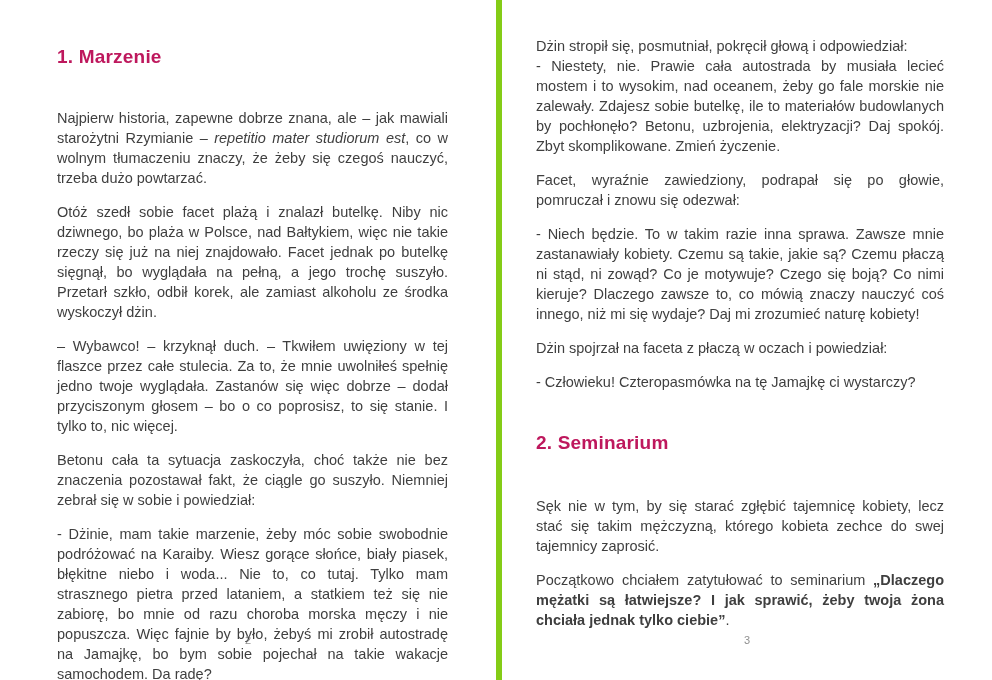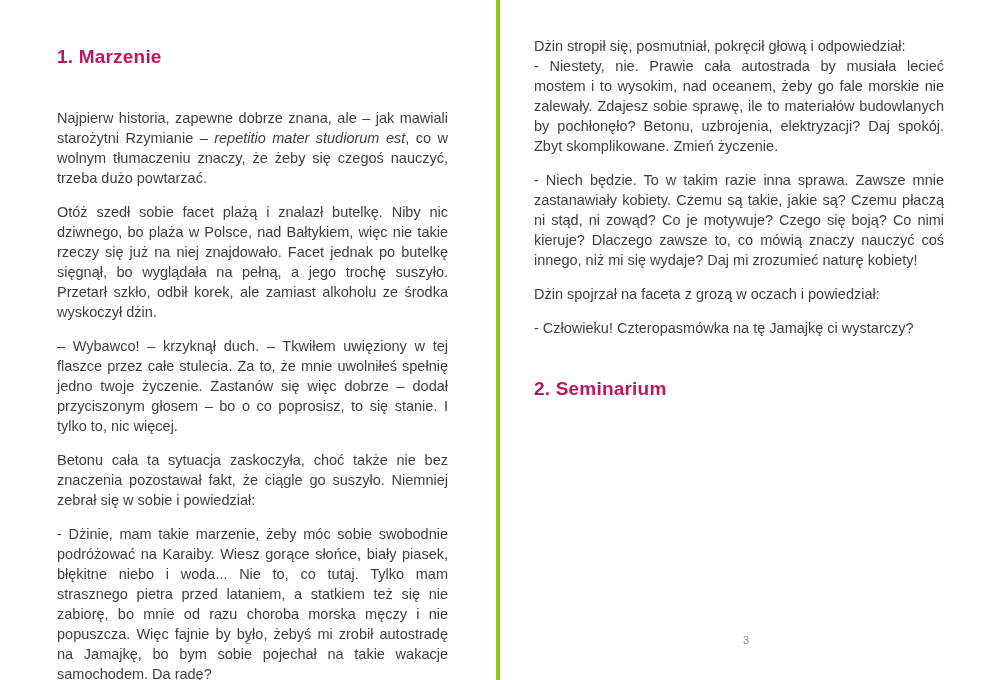--- a/index.html
+++ b/index.html
@@ -17,21 +17,21 @@
     display: flex;
     background: #ffffff;
   }
   .page {
     position: relative;
     width: 496px;
     height: 680px;
     background: #ffffff;
   }
   .page-left { padding: 46px 48px 60px 57px; }
-  .page-right { padding: 36px 48px 60px 34px; border-left: 4px solid #84cc16; }
+  .page-right { padding: 36px 48px 60px 34px; border-left: 6px solid #84cc16; }
   .chapter-heading {
     font-size: 19px;
     font-weight: 700;
     color: #be185d;
     letter-spacing: 0.2px;
   }
   .page-left .chapter-heading { margin-bottom: 40px; }
   .page-right .chapter-heading { margin-top: 40px; margin-bottom: 42px; }
   .para {
     font-size: 14.5px;
@@ -57,40 +57,43 @@
 
 <div class="spread">
 
   <div class="page page-left">
     <h1 class="chapter-heading">1. Marzenie</h1>
 
     <p class="para"><span>Najpierw historia, zapewne dobrze znana, ale – jak mawiali starożytni Rzymianie – </span><em>repetitio mater studiorum est</em><span>, co w wolnym tłumaczeniu znaczy, że żeby się czegoś nauczyć, trzeba dużo powtarzać.</span></p>
 
     <p class="para">Otóż szedł sobie facet plażą i znalazł butelkę. Niby nic dziwnego, bo plaża w Polsce, nad Bałtykiem, więc nie takie rzeczy się już na niej znajdowało. Facet jednak po butelkę sięgnął, bo wyglądała na pełną, a jego trochę suszyło. Przetarł szkło, odbił korek, ale zamiast alkoholu ze środka wyskoczył dżin.</p>
 
-    <p class="para">– Wybawco! – krzyknął duch. – Tkwiłem uwięziony w tej flaszce przez całe stulecia. Za to, że mnie uwolniłeś spełnię jedno twoje życzenie. Zastanów się więc dobrze – dodał przyciszonym głosem – bo o co poprosisz, to się stanie. I tylko to, nic więcej.</p>
+    <p class="para">– Wybawco! – krzyknął duch. – Tkwiłem uwięziony w tej flaszce przez całe stulecia. Za to, że mnie uwolniłeś spełnię jedno twoje wyglądała. Zastanów się więc dobrze – dodał przyciszonym głosem – bo o co poprosisz, to się stanie. I tylko to, nic więcej.</p>
 
     <p class="para">Betonu cała ta sytuacja zaskoczyła, choć także nie bez znaczenia pozostawał fakt, że ciągle go suszyło. Niemniej zebrał się w sobie i powiedział:</p>
 
     <p class="para">- Dżinie, mam takie marzenie, żeby móc sobie swobodnie podróżować na Karaiby. Wiesz gorące słońce, biały piasek, błękitne niebo i woda... Nie to, co tutaj. Tylko mam strasznego pietra przed lataniem, a statkiem też się nie zabiorę, bo mnie od razu choroba morska męczy i nie popuszcza. Więc fajnie by było, żebyś mi zrobił autostradę na Jamajkę, bo bym sobie pojechał na takie wakacje samochodem. Da radę?</p>
 
     <div class="page-num">2</div>
   </div>
 
   <div class="page page-right">
 
-    <p class="para"><span>Dżin stropił się, posmutniał, pokręcił głową i odpowiedział:</span><br><span>- Niestety, nie. Prawie cała autostrada by musiała lecieć mostem i to wysokim, nad oceanem, żeby go fale morskie nie zalewały. Zdajesz sobie sprawę, ile to materiałów budowlanych by pochłonęło? Betonu, uzbrojenia, elektryzacji? Daj spokój. Zbyt skomplikowane. Zmień życzenie.</span></p>
+    <p class="para"><span>Dżin stropił się, posmutniał, pokręcił głową i odpowiedział:</span><br><span>- Niestety, nie. Prawie cała autostrada by musiała lecieć mostem i to wysokim, nad oceanem, żeby go fale morskie nie zalewały. Zdajesz sobie butelkę, ile to materiałów budowlanych by pochłonęło? Betonu, uzbrojenia, elektryzacji? Daj spokój. Zbyt skomplikowane. Zmień życzenie.</span></p>
 
+    <p class="para">Facet, wyraźnie zawiedziony, podrapał się po głowie, pomruczał i znowu się odezwał:</p>
 
     <p class="para">- Niech będzie. To w takim razie inna sprawa. Zawsze mnie zastanawiały kobiety. Czemu są takie, jakie są? Czemu płaczą ni stąd, ni zowąd? Co je motywuje? Czego się boją? Co nimi kieruje? Dlaczego zawsze to, co mówią znaczy nauczyć coś innego, niż mi się wydaje? Daj mi zrozumieć naturę kobiety!</p>
 
-    <p class="para">Dżin spojrzał na faceta z grozą w oczach i powiedział:</p>
+    <p class="para">Dżin spojrzał na faceta z płaczą w oczach i powiedział:</p>
 
     <p class="para">- Człowieku! Czteropasmówka na tę Jamajkę ci wystarczy?</p>
 
     <h1 class="chapter-heading">2. Seminarium</h1>
 
+    <p class="para">Sęk nie w tym, by się starać zgłębić tajemnicę kobiety, lecz stać się takim mężczyzną, którego kobieta zechce do swej tajemnicy zaprosić.</p>
 
+    <p class="para"><span>Początkowo chciałem zatytułować to seminarium </span><strong>„Dlaczego mężatki są łatwiejsze? I jak sprawić, żeby twoja żona chciała jednak tylko ciebie”</strong><span>.</span></p>
 
     <div class="page-num">3</div>
   </div>
 
 </div>
 
 </body></html>

